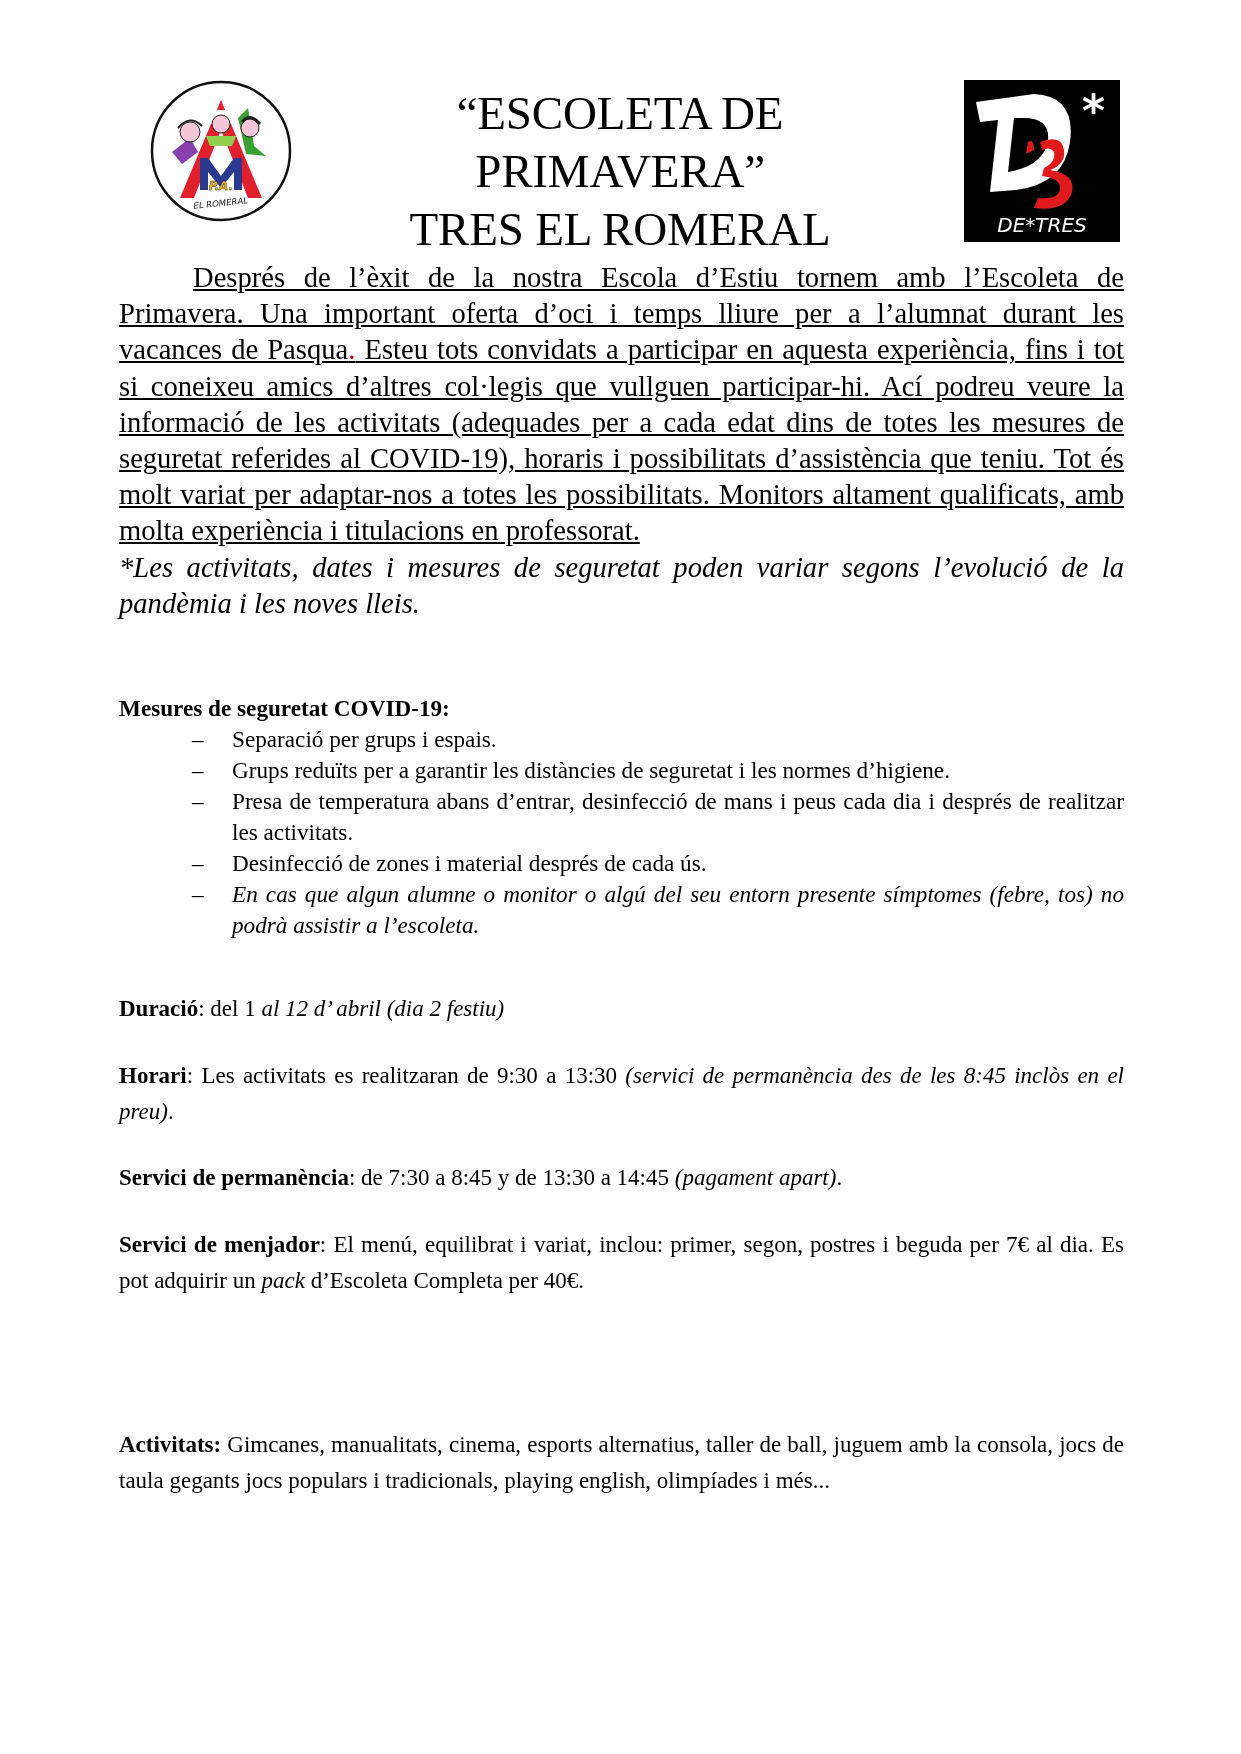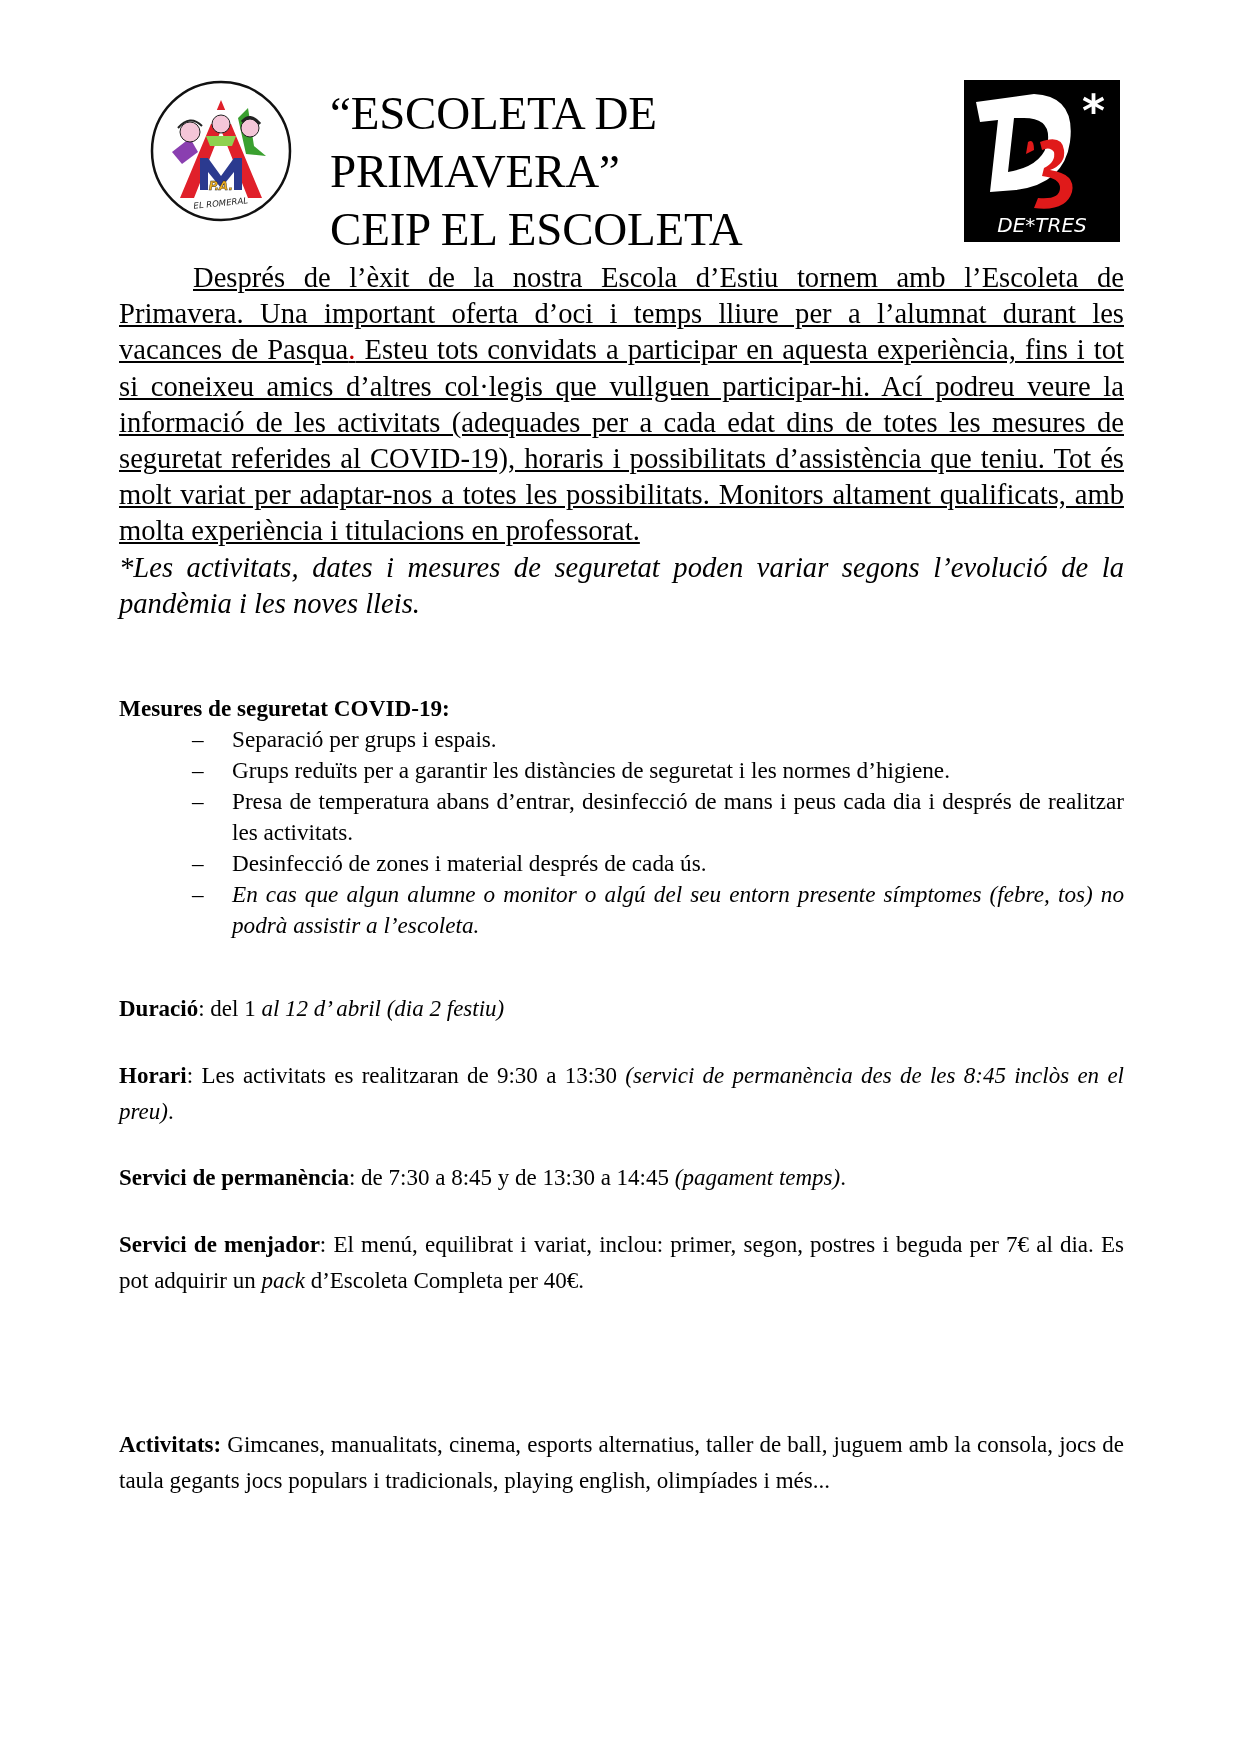--- a/index.html
+++ b/index.html
@@ -2,21 +2,21 @@
 <html><head>
   <meta charset="utf-8">
   <style>
     html, body { margin: 0; padding: 0; background: #ffffff; }
     body { width: 1241px; height: 1754px; position: relative; overflow: hidden; color: #000; font-family: "Liberation Serif", "DejaVu Serif", serif; }
     .page { position: absolute; left: 0; top: 0; width: 1241px; height: 1754px; }
 
     .logo-left { position: absolute; left: 150px; top: 80px; width: 142px; height: 142px; font-style: italic; }
     .logo-right { position: absolute; left: 964px; top: 80px; width: 156px; height: 162px; background: #000; }
 
-    .title { position: absolute; left: 330px; top: 84px; width: 580px; font-size: 47px; line-height: 58px; letter-spacing: -0.2px; }
+    .title { position: absolute; left: 330px; top: 84px; width: 580px; text-align: center; font-size: 47px; line-height: 58px; letter-spacing: -0.2px; }
     .title div { white-space: nowrap; }
 
     .content { position: absolute; left: 119px; top: 260px; width: 1005px; font-size: 28.6px; line-height: 36.2px; text-align: justify; }
     .content p { margin: 0; }
     .indent { text-indent: 74px; text-decoration: underline; }
     .italic { font-style: italic; }
     .bold { font-weight: bold; }
     .red-dot { color: #c00000; }
 
     .covid { position: absolute; left: 119px; top: 693px; width: 1005px; font-size: 23.2px; line-height: 31px; }
@@ -60,21 +60,21 @@
       <polygon points="50,110 50,78 58,78 71,96 84,78 92,78 92,110 84,110 84,92 71,108 58,92 58,110" fill="#2b3a8f"></polygon>
 
       <text x="71" y="110" text-anchor="middle" font-family="DejaVu Sans, sans-serif" font-size="12" font-weight="bold" fill="#f0b020" stroke="#222" stroke-width="0.4">P.A.</text>
       <text x="71" y="126" text-anchor="middle" font-family="DejaVu Sans, sans-serif" font-size="8.5" fill="#222" transform="rotate(-6 71 126)">EL ROMERAL</text>
     </svg>
   </div>
 
   <div class="title">
     <div>“ESCOLETA DE</div>
     <div>PRIMAVERA”</div>
-    <div>CEIP EL ESCOLETA</div>
+    <div>TRES EL ROMERAL</div>
   </div>
 
   <div class="logo-right">
     <svg width="156" height="162" viewBox="0 0 156 162">
       <rect width="156" height="162" fill="#000"></rect>
       <path d="M12 22 L70 14 Q112 16 106 62 Q100 104 52 110 L26 112 L34 40 L16 42 Z M50 38 L44 92 Q80 86 84 60 Q86 38 60 38 Z" fill="#fff"></path>
       <text x="118" y="46" font-family="DejaVu Sans, sans-serif" font-size="44" font-weight="bold" fill="#fff">*</text>
       <path d="M76 62 Q98 54 100 70 Q102 84 86 90 Q112 94 108 112 Q102 132 70 128 L74 118 Q96 120 96 108 Q96 98 78 96 L80 88 Q92 82 90 72 Q86 66 78 70 Z" fill="#e01a1a"></path>
       <path d="M64 62 Q70 58 70 70 L62 74 Z" fill="#e01a1a"></path>
       <text x="78" y="152" text-anchor="middle" font-family="DejaVu Sans, sans-serif" font-size="20" font-style="italic" fill="#fff">DE*TRES</text>
@@ -99,21 +99,21 @@
 
   <div class="section s-duracio">
     <p><span class="bold">Duració</span><span>: </span><span>del 1 </span><span class="italic">al 12 d’ abril (dia 2 festiu)</span></p>
   </div>
 
   <div class="section s-horari">
     <p><span class="bold">Horari</span><span>: </span><span>Les activitats es realitzaran de 9:30 a 13:30 </span><span class="italic">(servici de permanència des de les 8:45 inclòs en el preu)</span><span>.</span></p>
   </div>
 
   <div class="section s-perm">
-    <p><span class="bold">Servici de permanència</span><span>: </span><span>de 7:30 a 8:45 y de 13:30 a 14:45 </span><span class="italic">(pagament temps)</span><span>.</span></p>
+    <p><span class="bold">Servici de permanència</span><span>: </span><span>de 7:30 a 8:45 y de 13:30 a 14:45 </span><span class="italic">(pagament apart)</span><span>.</span></p>
   </div>
 
   <div class="section s-menj">
     <p><span class="bold">Servici de menjador</span><span>: </span><span>El menú, equilibrat i variat, inclou: primer, segon, postres i beguda per 7€ al dia. Es pot adquirir un </span><span class="italic">pack</span><span> d’Escoleta Completa per 40€.</span></p>
   </div>
 
   <div class="section s-activ">
     <p><span class="bold">Activitats:</span><span> Gimcanes, manualitats, cinema, esports alternatius, taller de ball, juguem amb la consola, jocs de taula gegants jocs populars i tradicionals, playing english, olimpíades i més...</span></p>
   </div>
 

